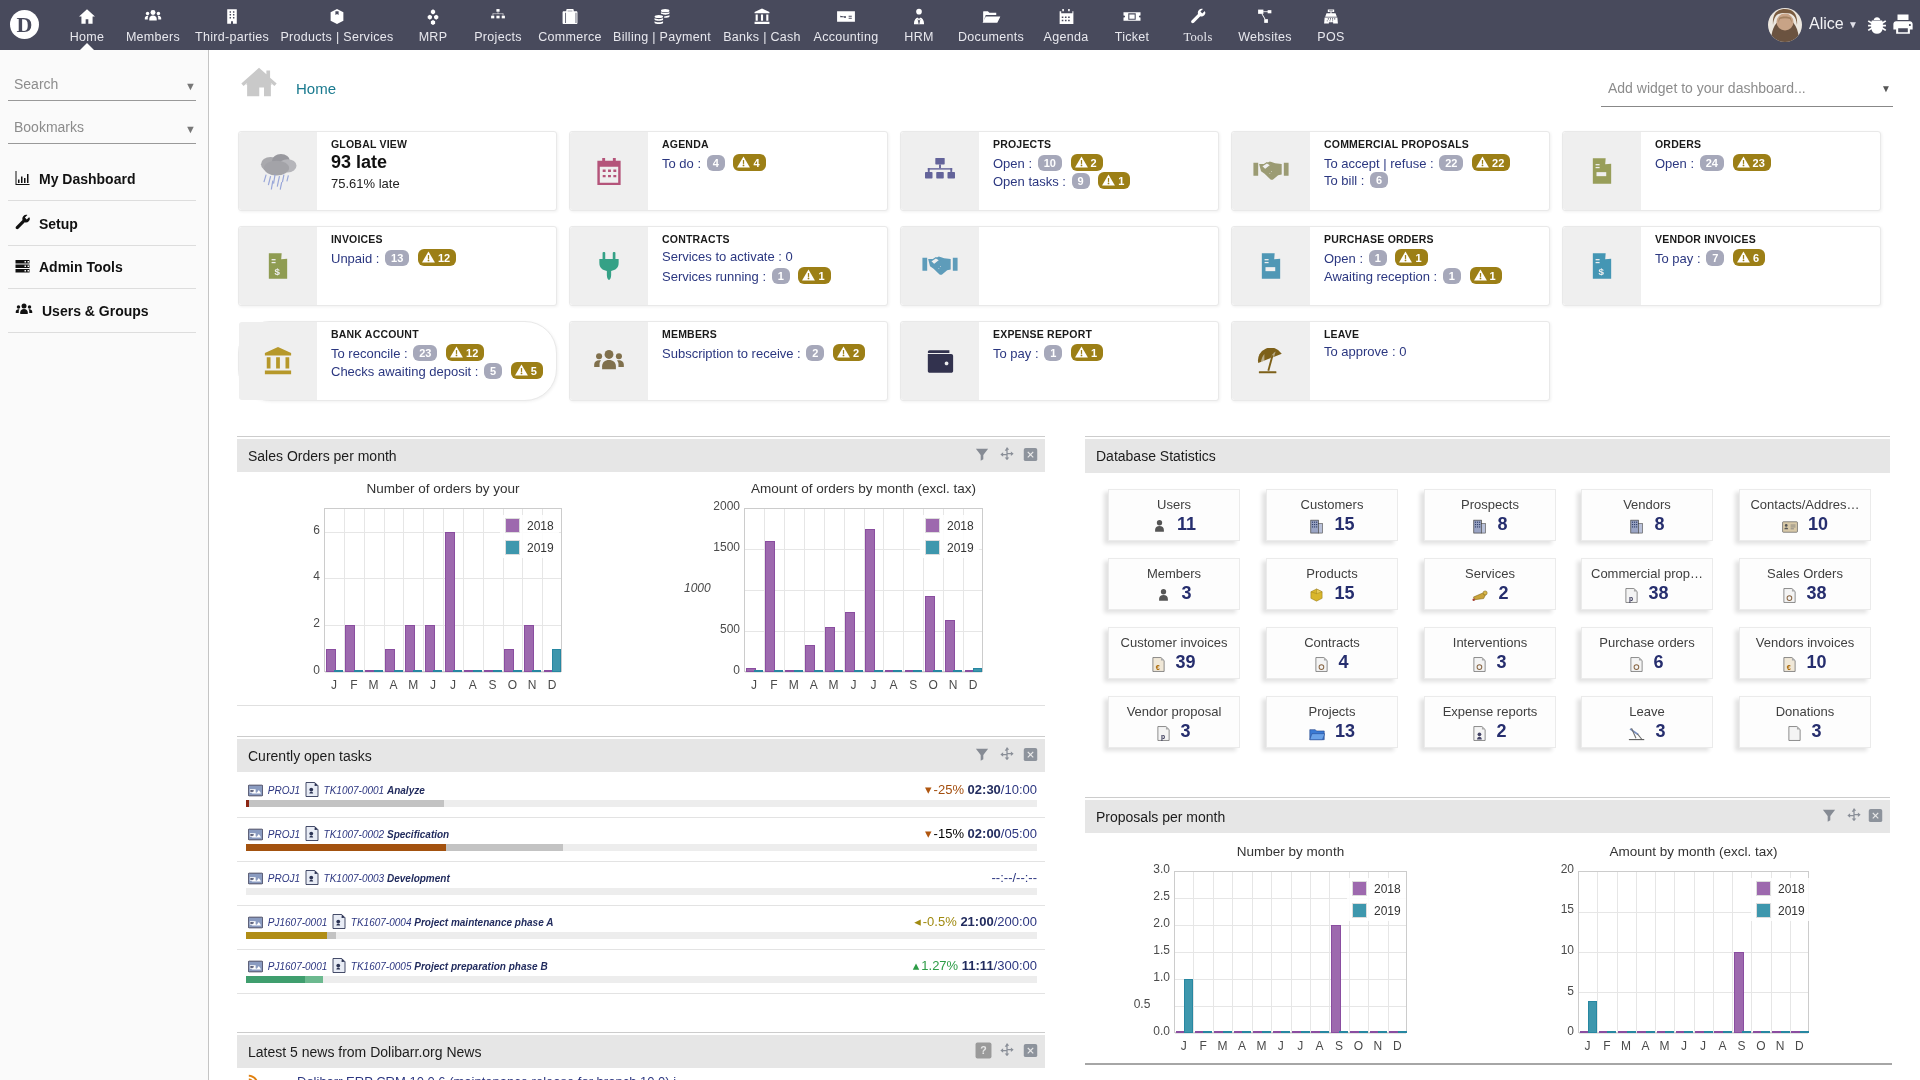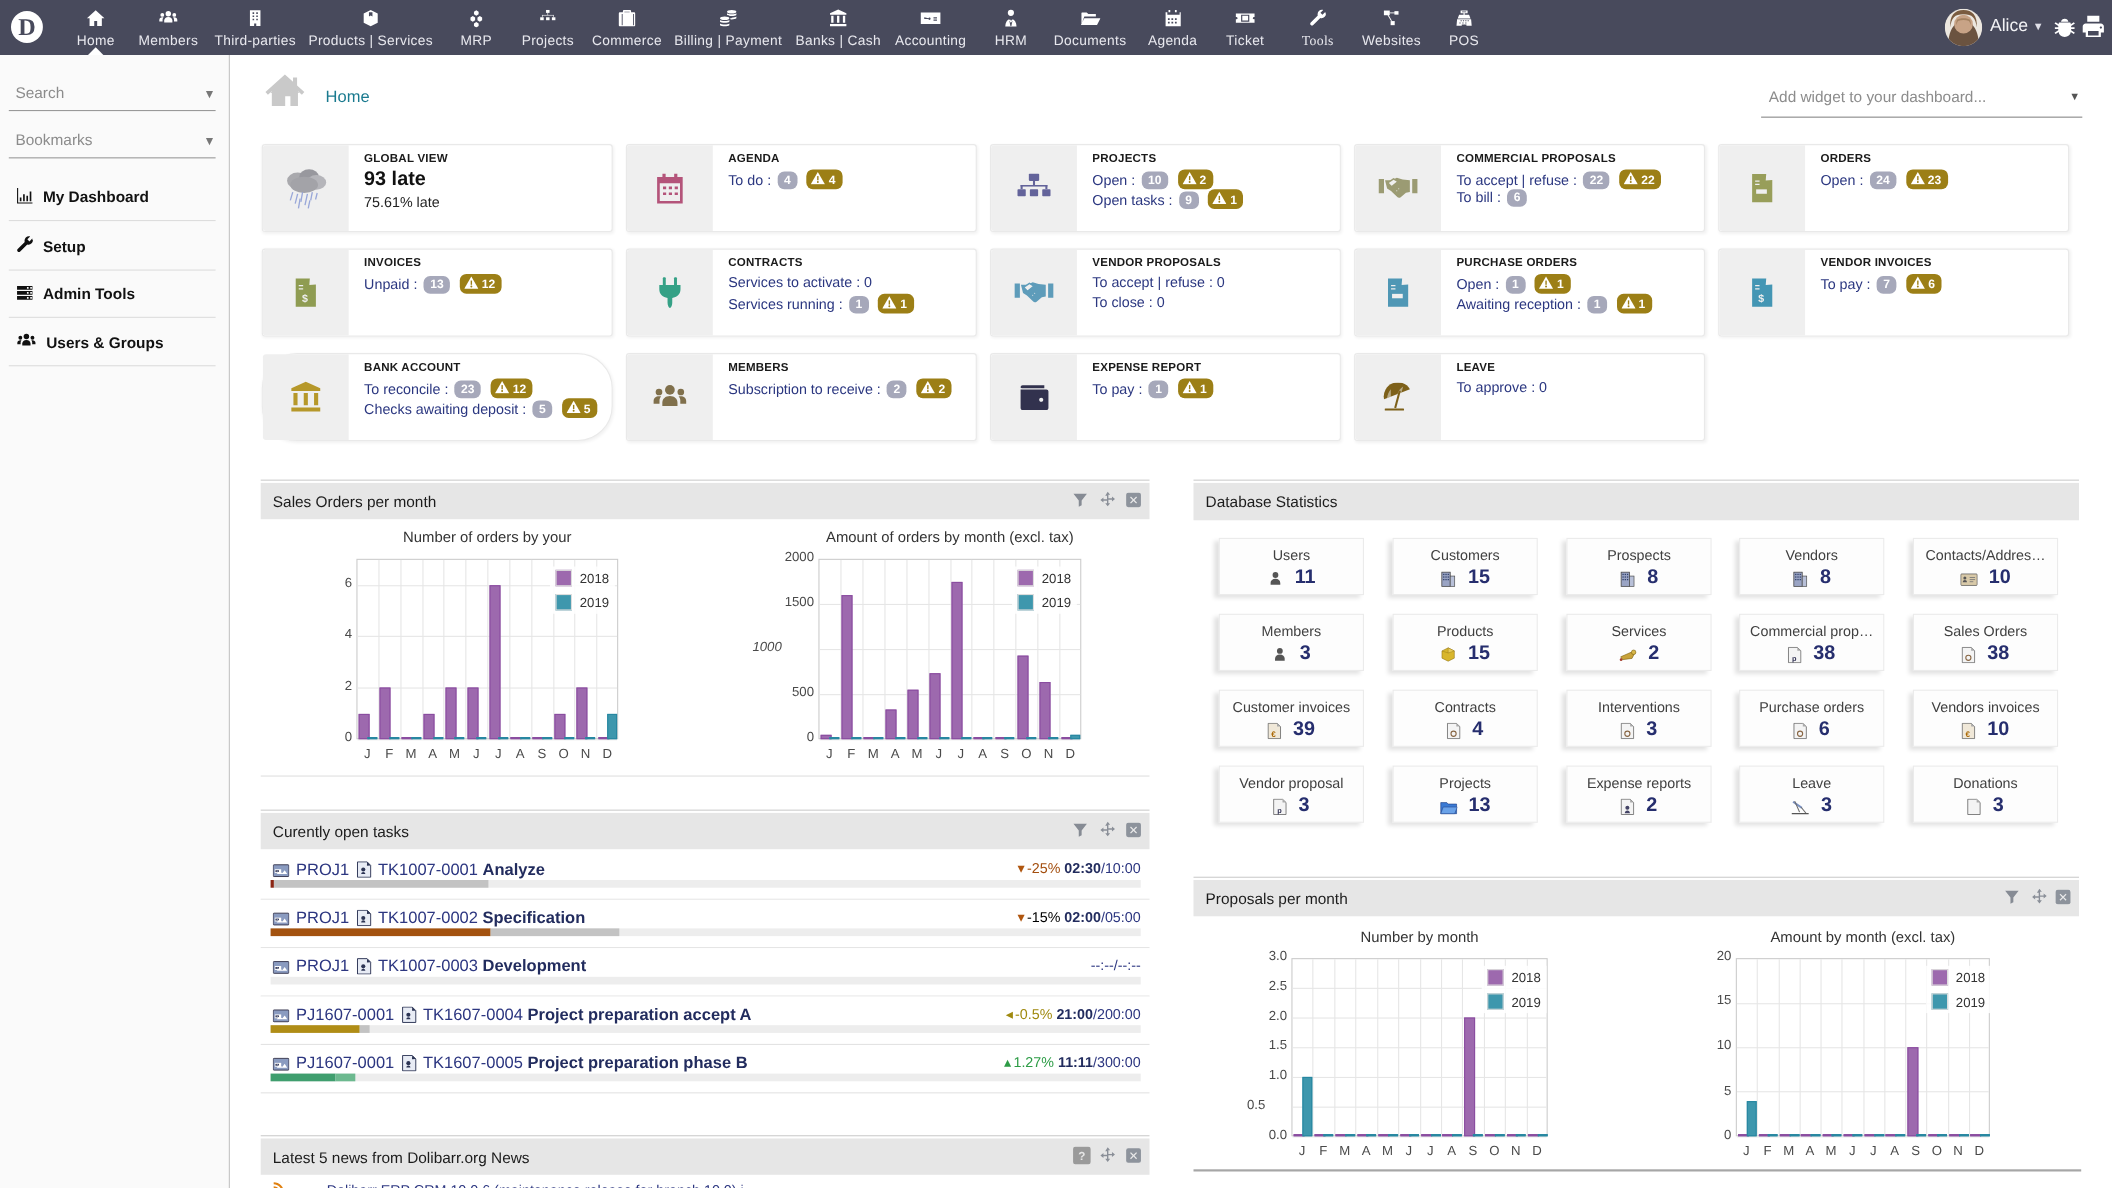--- a/index.html
+++ b/index.html
@@ -38,21 +38,21 @@
 .b18 { background:#9d69ae; border:1px solid #8a4da0; }
 .b19 { background:#3e97ad; border:1px solid #2787a1; }
 .tick { position:absolute; font-size:12px; color:#4a4a4a; }
 .leg { position:absolute; background:rgba(255,255,255,0.85); font-size:12px; color:#333; padding:3px 5px; }
 .leg .sw { display:inline-block; width:15px; height:15px; border:1px solid #ddd; vertical-align:-3px; margin-right:7px; }
 .statbox { position:absolute; width:132px; height:52px; background:#fdfdfd; border:1px solid #ebebeb; box-shadow:-4px 3px 4px #e2e2e2; text-align:center; }
 .statbox .st { font-size:13px; color:#404040; margin-top:7px; white-space:nowrap; overflow:hidden; }
 .statbox .sn { font-size:18px; font-weight:bold; color:#262e6e; margin-top:2px; }
 .statbox .sn svg, .statbox .sn span.ic { vertical-align:-2px; margin-right:5px; }
 .trow { position:absolute; left:0; width:100%; background:#f6f6f6; }
-.trow .tl { position:absolute; left:8px; top:10px; font-size:15px; color:#29336e; white-space:nowrap; } .trow .tl svg { margin:0 2px; vertical-align:-3px; }
+.trow .tl { position:absolute; left:8px; top:10px; font-size:10px; color:#29336e; white-space:nowrap;font-style:italic; } .trow .tl svg { margin:0 2px; vertical-align:-3px; }
 .trow .tr { position:absolute; right:4px; top:10px; font-size:13px; color:#29336e; white-space:nowrap; }
 .track { position:absolute; left:8px; right:8px; top:26px; height:7px; background:#ededed; }
 .seg { position:absolute; top:0; height:7px; }
 </style>
 </head>
 <body>
 <div id="topbar">
 <div style="position:absolute;left:10px;top:10px;width:29px;height:29px;background:#fff;border-radius:50%;"></div>
     <div style="position:absolute;left:10px;top:10px;width:29px;height:29px;text-align:center;font-size:22px;line-height:30px;font-weight:bold;color:#484a5c;font-family:'Liberation Serif',serif;">D</div>
 <div class="tmenu" style="left:47px;width:80px;">
@@ -381,25 +381,20 @@
         </div>
       </div>
 <div class="wbox" style="left:900px;top:226px;">
         <div class="wicon">
           <svg width="38" height="24" viewBox="0 0 640 400" fill="#5e9cba">
             <path d="M24 60h80v220H24zm512 0h80v220h-80zM120 80h100l80-40 90 30 110 10v180l-60 10-80 70c-15 12-40 12-52-2l-96-92-60-40z"></path>
             <path d="M250 60l-90 60 60 60 100-80z" fill="#efefef" stroke="#5e9cba" stroke-width="22"></path>
             <circle cx="330" cy="210" r="8" fill="#efefef"></circle>
             <circle cx="300" cy="240" r="8" fill="#efefef"></circle>
           </svg>
-        </div>
-        <div class="wtxt">
-          <div class="wtit">VENDOR PROPOSALS</div>
-          <div class="wline">To accept | refuse : 0</div>
-          <div class="wline">To close : 0</div>
         </div>
       </div>
 <div class="wbox" style="left:1231px;top:226px;">
         <div class="wicon">
           <svg width="22" height="28" viewBox="0 0 384 480" fill="#4f97b5">
             <path d="M32 16h224l96 96v352H32zm224 0l-8 104 104-8z"></path>
             <g stroke="#efefef" stroke-width="22" fill="none">
               <line x1="80" y1="130" x2="150" y2="130"></line>
               <line x1="80" y1="180" x2="150" y2="180"></line>
               <rect x="96" y="260" width="170" height="70" fill="#efefef" stroke="none"></rect>
@@ -727,21 +722,21 @@
             <rect x="8" y="40" width="496" height="368" rx="30" fill="#8a9bc0" stroke="#3a3a52" stroke-width="30"></rect>
             <rect x="60" y="180" width="200" height="120" fill="#fff"></rect>
             <rect x="80" y="210" width="110" height="60" fill="#3a3a52"></rect>
             <circle cx="140" cy="240" r="22" fill="#8a9bc0"></circle>
             <path d="M300 300l70-90 80 120H120l60-70z" fill="#fff"></path>
           </svg><span style="color:#2c3680;"> PJ1607-0001 </span><svg width="14" height="15" viewBox="0 0 448 480">
             <path d="M32 16h280l104 104v344H32z" fill="#e8ecf5" stroke="#2c3454" stroke-width="28"></path>
             <path d="M312 16l-6 110 110-6z" fill="#2c3454"></path>
             <circle cx="200" cy="240" r="60" fill="#2c3454"></circle>
             <path d="M140 370c0-40 28-60 60-60s60 20 60 60z" fill="#2c3454"></path>
-          </svg><span style="color:#2c3680;"> TK1607-0004 </span><b style="color:#222c5e;">Project preparation accept A</b></div>
+          </svg><span style="color:#2c3680;"> TK1607-0004 </span><b style="color:#222c5e;">Project maintenance phase A</b></div>
         <div class="tr" style="right:8px;top:8px;"><span style="color:#a08a10;font-size:13px;margin-right:2px;">◂</span><span style="color:#a08a10;">-0.5%</span> <b style="color:#222c5e;">21:00</b><span style="color:#2c3680;">/200:00</span></div>
         <div class="track" style="left:9px;right:8px;top:26px;">
           <span class="seg" style="left:0px;width:81px;background:#b08d16;"></span>
           <span class="seg" style="left:81px;width:9px;background:#c3c3c3;"></span>
         </div>
         <div style="position:absolute;left:0;bottom:0;width:100%;border-bottom:1px solid #e3e3e3;"></div>
       </div>
 <div class="trow" style="top:950px;height:44px;left:237px;width:808px;background:#fff;">
         <div class="tl" style="left:9px;top:8px;"><svg width="15" height="13" viewBox="0 0 512 448">
             <rect x="8" y="40" width="496" height="368" rx="30" fill="#8a9bc0" stroke="#3a3a52" stroke-width="30"></rect>

